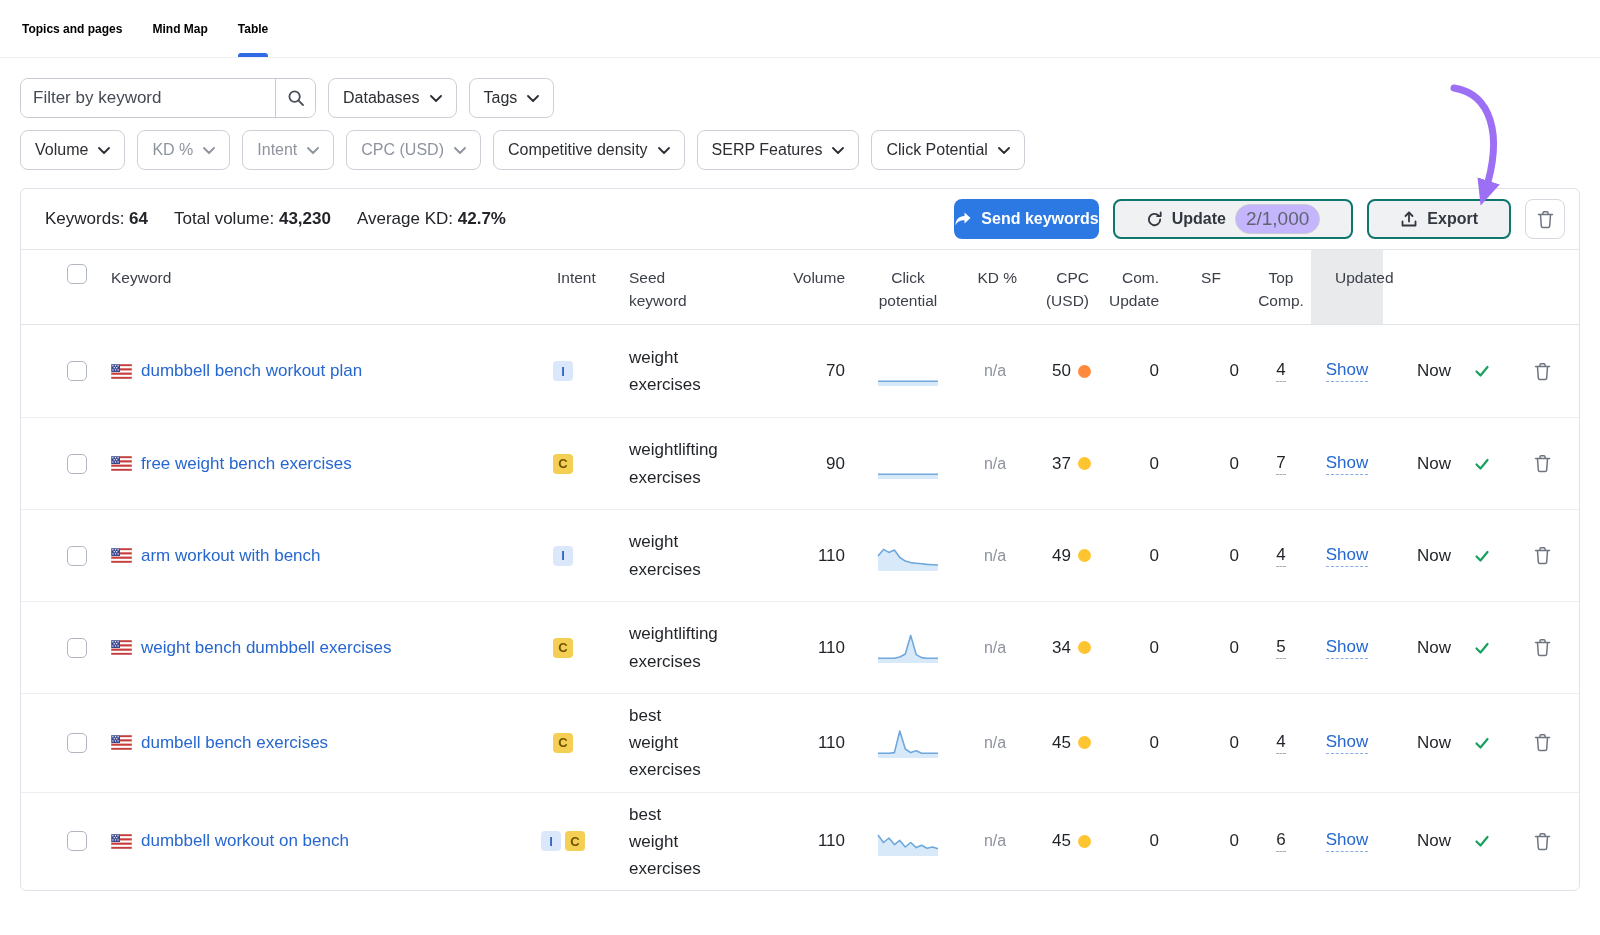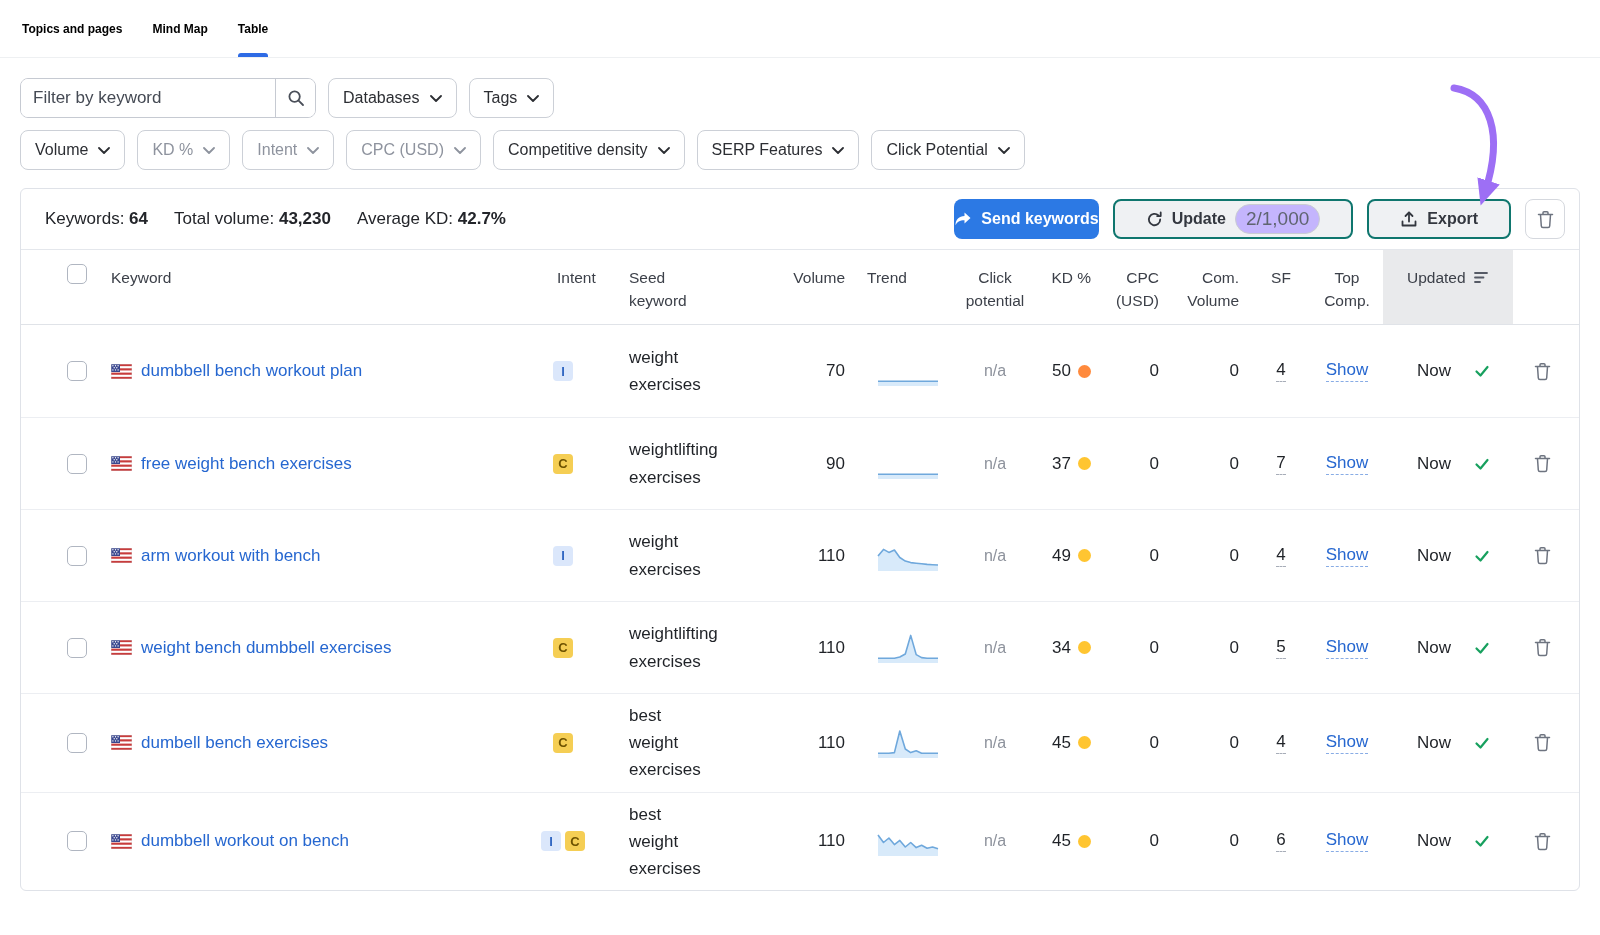--- a/index.html
+++ b/index.html
@@ -241,37 +241,34 @@
     <div class="th th-intent">
         <span>Intent</span>
       </div>
     <div class="th th-seed">
         <span>Seed
 keyword</span>
       </div>
     <div class="th th-volume">
         <span>Volume</span>
       </div>
-    <div class="th th-trend">
-        <span>Trend</span>
-      </div>
     <div class="th th-click">
         <span>Click
 potential</span>
       </div>
     <div class="th th-kd">
         <span>KD %</span>
       </div>
     <div class="th th-cpc">
         <span>CPC
 (USD)</span>
       </div>
     <div class="th th-density">
         <span>Com.
-Volume</span>
+Update</span>
       </div>
     <div class="th th-sf">
         <span>SF</span>
       </div>
     <div class="th th-top">
         <span>Top
 Comp.</span>
       </div>
     <div class="th th-updated">
       <span>Updated</span>

